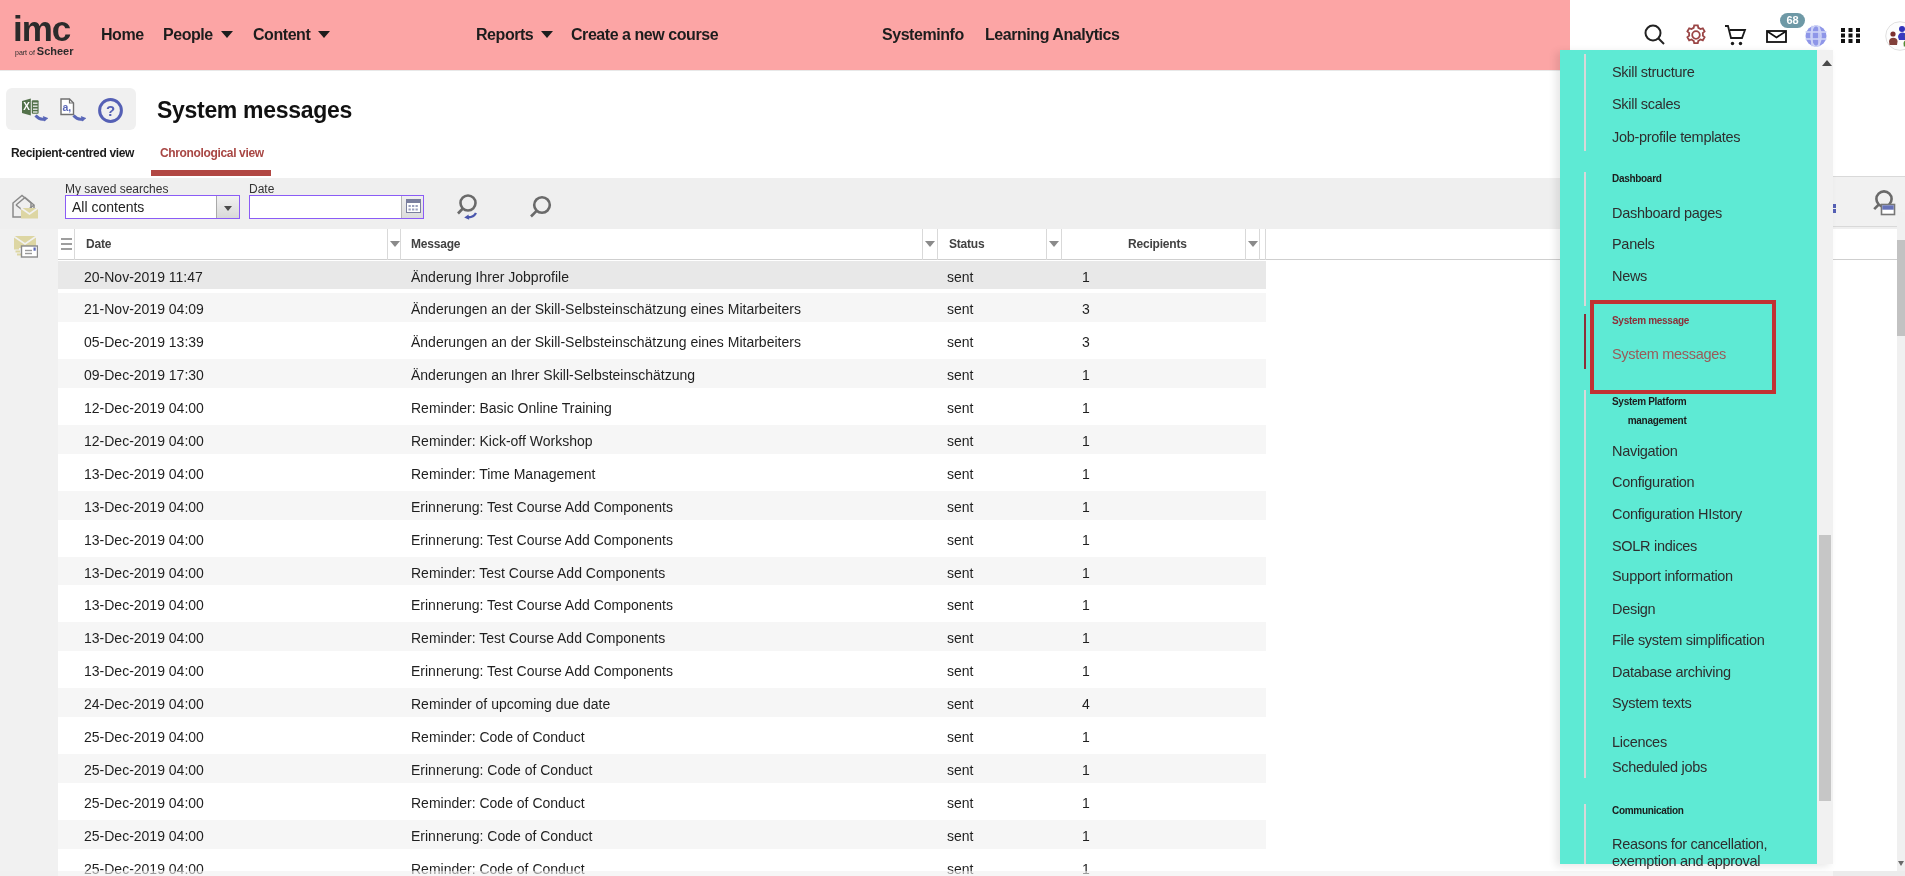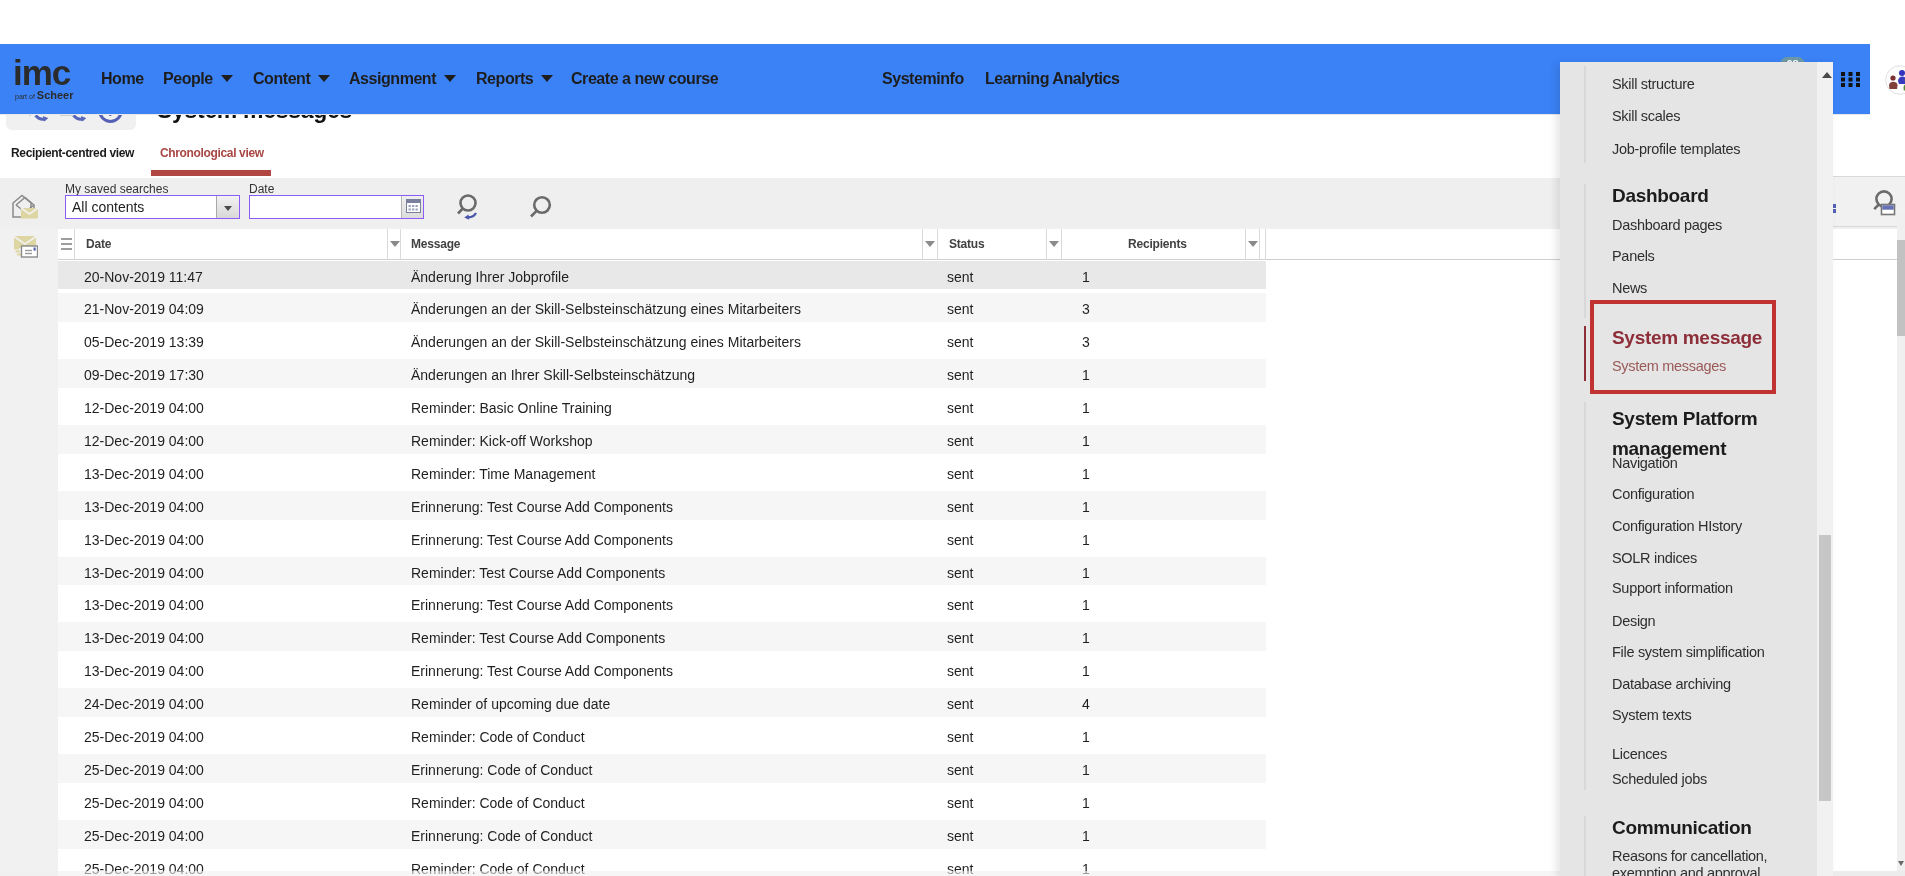--- a/index.html
+++ b/index.html
@@ -1,22 +1,22 @@
 <!DOCTYPE html>
 <html><head>
 <meta charset="utf-8">
 <style>
   * { margin:0; padding:0; box-sizing:border-box; }
   html,body { width:1905px; height:876px; overflow:hidden; background:#fff;
     font-family:"Liberation Sans", sans-serif; position:relative; }
   .abs { position:absolute; }
 
   
-  #nav { position:absolute; left:0; top:0; width:1870px; height:71px; background:#3b82f6;
-         border-bottom:1px solid #e8e8e8; z-index:5;margin-top:44px; }
+  #nav { position:absolute; left:0; top:0; width:1570px; height:71px; background:#fca5a5;
+         border-bottom:1px solid #e8e8e8; z-index:5; }
   .navitem { position:absolute; top:0; height:70px; line-height:70px; font-weight:bold;
              font-size:16px; color:#1d1d1d; letter-spacing:-0.45px; white-space:nowrap; }
   .caret { display:inline-block; width:0; height:0; border-left:6px solid transparent;
            border-right:6px solid transparent; border-top:7px solid #1d1d1d;
            vertical-align:middle; margin-left:8px; margin-top:-2px; }
 
   
   #toolbox { position:absolute; left:6px; top:88px; width:130px; height:42px;
              background:#f0f0f0; border-radius:6px; }
   #h1 { position:absolute; left:157px; top:97px; font-size:23px; font-weight:bold;
@@ -45,46 +45,45 @@
   .htri { position:absolute; top:12px; left:2px; width:0; height:0; border-left:5px solid transparent;
           border-right:5px solid transparent; border-top:6px solid #8a8a8a; }
   #tbody { position:absolute; left:58px; top:260.5px; width:1209px; }
   .trow { position:relative; width:1208px; height:32.9px; }
   .trow .bg { position:absolute; left:0; top:0; right:0; bottom:4px; }
   .cell { position:absolute; top:2px; height:28.9px; line-height:28.9px; font-size:14px;
           color:#1f1f1f; white-space:nowrap; }
   .c-date { left:26px; } .c-msg { left:353px; } .c-st { left:889px; } .c-rc { left:1024px; }
 
   
-  #panel { position:absolute; left:1560px; top:62px; width:273px; height:814px;
-           background:#e5e5e5; box-shadow:-4px 2px 8px rgba(0,0,0,0.10); z-index:6; }
+  #panel { position:absolute; left:1560px; top:50px; width:273px; height:814px;
+           background:#5eead4; box-shadow:-4px 2px 8px rgba(0,0,0,0.10); z-index:6; }
   .rule { position:absolute; left:24px; width:2px; background:#d8d8d8; }
   .pitem { position:absolute; left:52px; font-size:14.5px; color:#2e2e2e; white-space:nowrap; letter-spacing:-0.3px; transform:translateY(2px); }
-  .phead { font-weight:bold; color:#1c1c1c; font-size:19px; }
+  .phead { font-weight:bold; color:#1c1c1c; font-size:10px;text-align:right; }
   #redbox { position:absolute; left:1590px; top:300px; width:186px; height:94px;
             border:4px solid #c13232; z-index:8; }
   #pscroll { position:absolute; left:257px; top:0; width:16px; height:814px; background:#f1f1f1; }
   #pthumb { position:absolute; left:1819px; top:535px; width:12px; height:266px; background:#c6c6c6; z-index:7; }
 
   
   #mscroll { position:absolute; left:1897px; top:212px; width:8px; height:664px; background:#f0f0f0; z-index:9; }
   #mthumb { position:absolute; left:1897px; top:240px; width:8px; height:96px; background:#c2c2c2; z-index:9; }
 </style>
 </head>
 <body>
 
 <div id="nav">
 
   <div class="abs" style="left:13px; top:13px; font-weight:bold; font-size:35px; color:#2b2b2b; letter-spacing:-1px; line-height:32px;">imc</div>
   <div class="abs" style="left:15px; top:45px; font-size:7px; color:#2b2b2b;">part of <span style="font-size:11px; font-weight:bold;">Scheer</span></div>
 
   <div class="navitem" style="left:101px;">Home</div>
   <div class="navitem" style="left:163px;">People<span class="caret"></span></div>
   <div class="navitem" style="left:253px;">Content<span class="caret"></span></div>
-  <div class="navitem" style="left:349px;">Assignment<span class="caret"></span></div>
   <div class="navitem" style="left:476px;">Reports<span class="caret"></span></div>
   <div class="navitem" style="left:571px;">Create a new course</div>
   <div class="navitem" style="left:882px;">Systeminfo</div>
   <div class="navitem" style="left:985px;">Learning Analytics</div>
 
   <svg class="abs" style="left:1644px; top:24px;" width="22" height="22" viewBox="0 0 22 22">
     <circle cx="9" cy="9" r="7.5" fill="none" stroke="#222" stroke-width="2"></circle>
     <line x1="14.5" y1="14.5" x2="20" y2="20" stroke="#222" stroke-width="2"></line>
   </svg>
   <svg class="abs" style="left:1684px; top:23px;" width="24" height="24" viewBox="0 0 24 24">
@@ -413,21 +412,21 @@
   <div class="pitem" style="top:77px;">Job-profile templates</div>
   <div class="rule" style="top:122px; height:134px;"></div>
   <div class="pitem phead" style="top:121px;">Dashboard</div>
   <div class="pitem" style="top:153px;">Dashboard pages</div>
   <div class="pitem" style="top:184px;">Panels</div>
   <div class="pitem" style="top:216px;">News</div>
   <div class="rule" style="top:264px; height:55px; background:#8d2e38;"></div>
   <div class="pitem phead" style="top:263px; color:#8d2e38;">System message</div>
   <div class="pitem" style="top:294px; color:#9a5a58;">System messages</div>
   <div class="rule" style="top:340px; height:388px;"></div>
-  <div class="pitem phead" style="top:340px; line-height:30px;">System Platform<br>management</div>
+  <div class="pitem phead" style="top:340px; line-height:19px;">System Platform<br>management</div>
   <div class="pitem" style="top:391px;">Navigation</div>
   <div class="pitem" style="top:422px;">Configuration</div>
   <div class="pitem" style="top:454px;">Configuration HIstory</div>
   <div class="pitem" style="top:486px;">SOLR indices</div>
   <div class="pitem" style="top:516px;">Support information</div>
   <div class="pitem" style="top:549px;">Design</div>
   <div class="pitem" style="top:580px;">File system simplification</div>
   <div class="pitem" style="top:612px;">Database archiving</div>
   <div class="pitem" style="top:643px;">System texts</div>
   <div class="pitem" style="top:674px;margin-top:8px;">Licences</div>

